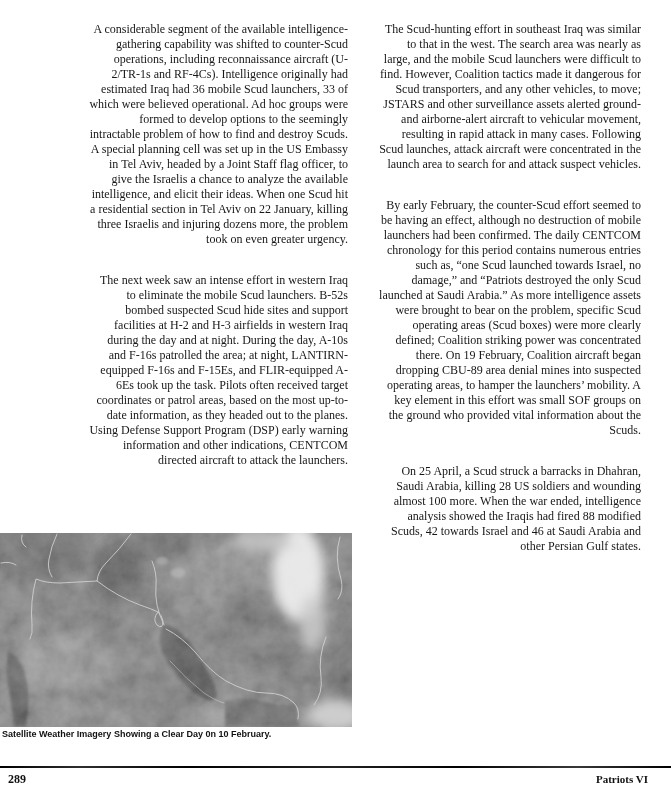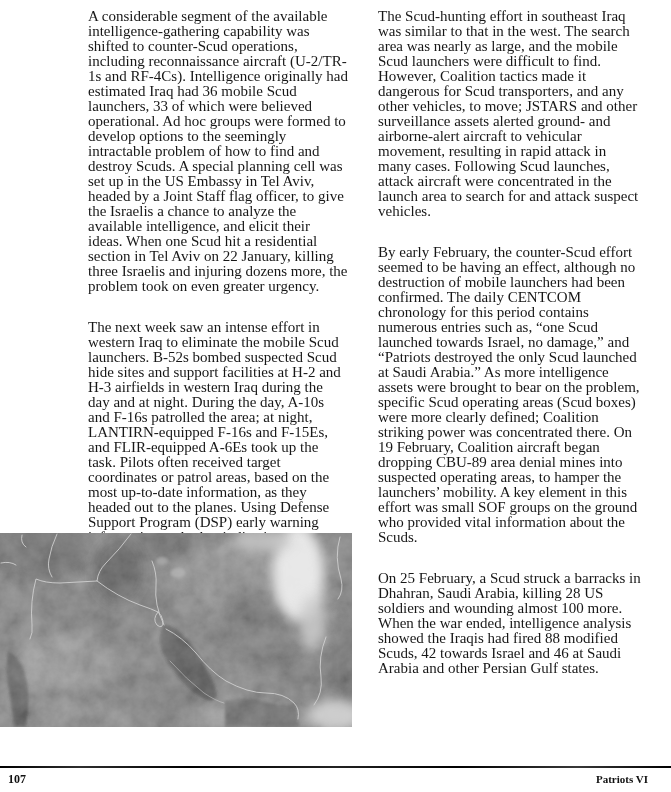--- a/index.html
+++ b/index.html
@@ -7,24 +7,24 @@
     width:671px;height:792px;
     background:#ffffff;
     font-family:"Liberation Serif", serif;
     color:#161616;
     position:relative;
     overflow:hidden;
   }
   .page{position:absolute;inset:0;width:671px;height:792px;background:#ffffff;}
   .col{
     position:absolute;
-    top:9px;
-    font-size:15px;
+    top:22px;
+    font-size:12px;
     line-height:15px;
-    text-align:left;
+    text-align:right;
     color:#171717;
   }
   .col-left{left:88px;width:260px;}
   .col-right{left:378px;width:263px;}
   .col p{margin:0 0 26px 0;}
   .figure{
     position:absolute;
     left:0;top:533px;
     width:352px;height:194px;
   }
@@ -67,21 +67,21 @@
 <div class="page">
 
   <div class="col col-left">
     <p>A considerable segment of the available intelligence-gathering capability was shifted to counter-Scud operations, including reconnaissance aircraft (U-2/TR-1s and RF-4Cs). Intelligence originally had estimated Iraq had 36 mobile Scud launchers, 33 of which were believed operational. Ad hoc groups were formed to develop options to the seemingly intractable problem of how to find and destroy Scuds. A special planning cell was set up in the US Embassy in Tel Aviv, headed by a Joint Staff flag officer, to give the Israelis a chance to analyze the available intelligence, and elicit their ideas. When one Scud hit a residential section in Tel Aviv on 22 January, killing three Israelis and injuring dozens more, the problem took on even greater urgency.</p>
     <p>The next week saw an intense effort in western Iraq to eliminate the mobile Scud launchers. B-52s bombed suspected Scud hide sites and support facilities at H-2 and H-3 airfields in western Iraq during the day and at night. During the day, A-10s and F-16s patrolled the area; at night, LANTIRN-equipped F-16s and F-15Es, and FLIR-equipped A-6Es took up the task. Pilots often received target coordinates or patrol areas, based on the most up-to-date information, as they headed out to the planes. Using Defense Support Program (DSP) early warning information and other indications, CENTCOM directed aircraft to attack the launchers.</p>
   </div>
 
   <div class="col col-right">
     <p>The Scud-hunting effort in southeast Iraq was similar to that in the west. The search area was nearly as large, and the mobile Scud launchers were difficult to find. However, Coalition tactics made it dangerous for Scud transporters, and any other vehicles, to move; JSTARS and other surveillance assets alerted ground- and airborne-alert aircraft to vehicular movement, resulting in rapid attack in many cases. Following Scud launches, attack aircraft were concentrated in the launch area to search for and attack suspect vehicles.</p>
     <p>By early February, the counter-Scud effort seemed to be having an effect, although no destruction of mobile launchers had been confirmed. The daily CENTCOM chronology for this period contains numerous entries such as, “one Scud launched towards Israel, no damage,” and “Patriots destroyed the only Scud launched at Saudi Arabia.” As more intelligence assets were brought to bear on the problem, specific Scud operating areas (Scud boxes) were more clearly defined; Coalition striking power was concentrated there. On 19 February, Coalition aircraft began dropping CBU-89 area denial mines into suspected operating areas, to hamper the launchers’ mobility. A key element in this effort was small SOF groups on the ground who provided vital information about the Scuds.</p>
-    <p>On 25 February, a Scud struck a barracks in Dhahran, Saudi Arabia, killing 28 US soldiers and wounding almost 100 more. When the war ended, intelligence analysis showed the Iraqis had fired 88 modified Scuds, 42 towards Israel and 46 at Saudi Arabia and other Persian Gulf states.</p>
+    <p>On 25 April, a Scud struck a barracks in Dhahran, Saudi Arabia, killing 28 US soldiers and wounding almost 100 more. When the war ended, intelligence analysis showed the Iraqis had fired 88 modified Scuds, 42 towards Israel and 46 at Saudi Arabia and other Persian Gulf states.</p>
   </div>
 
   <div class="figure">
     <svg width="352" height="194" viewBox="0 0 352 194" xmlns="http://www.w3.org/2000/svg">
       <defs>
         <filter id="soft" x="-40%" y="-40%" width="180%" height="180%">
           <feGaussianBlur stdDeviation="6"></feGaussianBlur>
         </filter>
         <filter id="soft2" x="-40%" y="-40%" width="180%" height="180%">
           <feGaussianBlur stdDeviation="1.6"></feGaussianBlur>
@@ -137,18 +137,19 @@
         <path d="M158,79 Q152,86 157,92 Q163,97 163,88 Q162,82 158,79"></path>
         <path d="M164,92 Q154,72 156,52 Q157,40 152,28"></path>
         <path d="M166,96 Q182,104 196,120 Q210,138 226,148 Q248,160 266,160 Q284,160 294,170 Q300,176 298,186"></path>
         <path d="M326,104 Q318,124 321,144 Q323,160 314,172"></path>
         <path d="M340,4 Q334,24 341,46 Q344,58 338,66"></path>
         <path d="M170,128 Q186,146 204,160 Q216,168 224,170" opacity="0.6"></path>
       </g>
     </svg>
   </div>
 
+  <div class="caption">Satellite Weather Imagery Showing a Clear Day 0n 10 February.</div>
 
   <div class="footer-rule"></div>
-  <div class="page-number">107</div>
+  <div class="page-number">289</div>
   <div class="chapter-label">Patriots VI</div>
 
 </div>
 
 </body></html>

